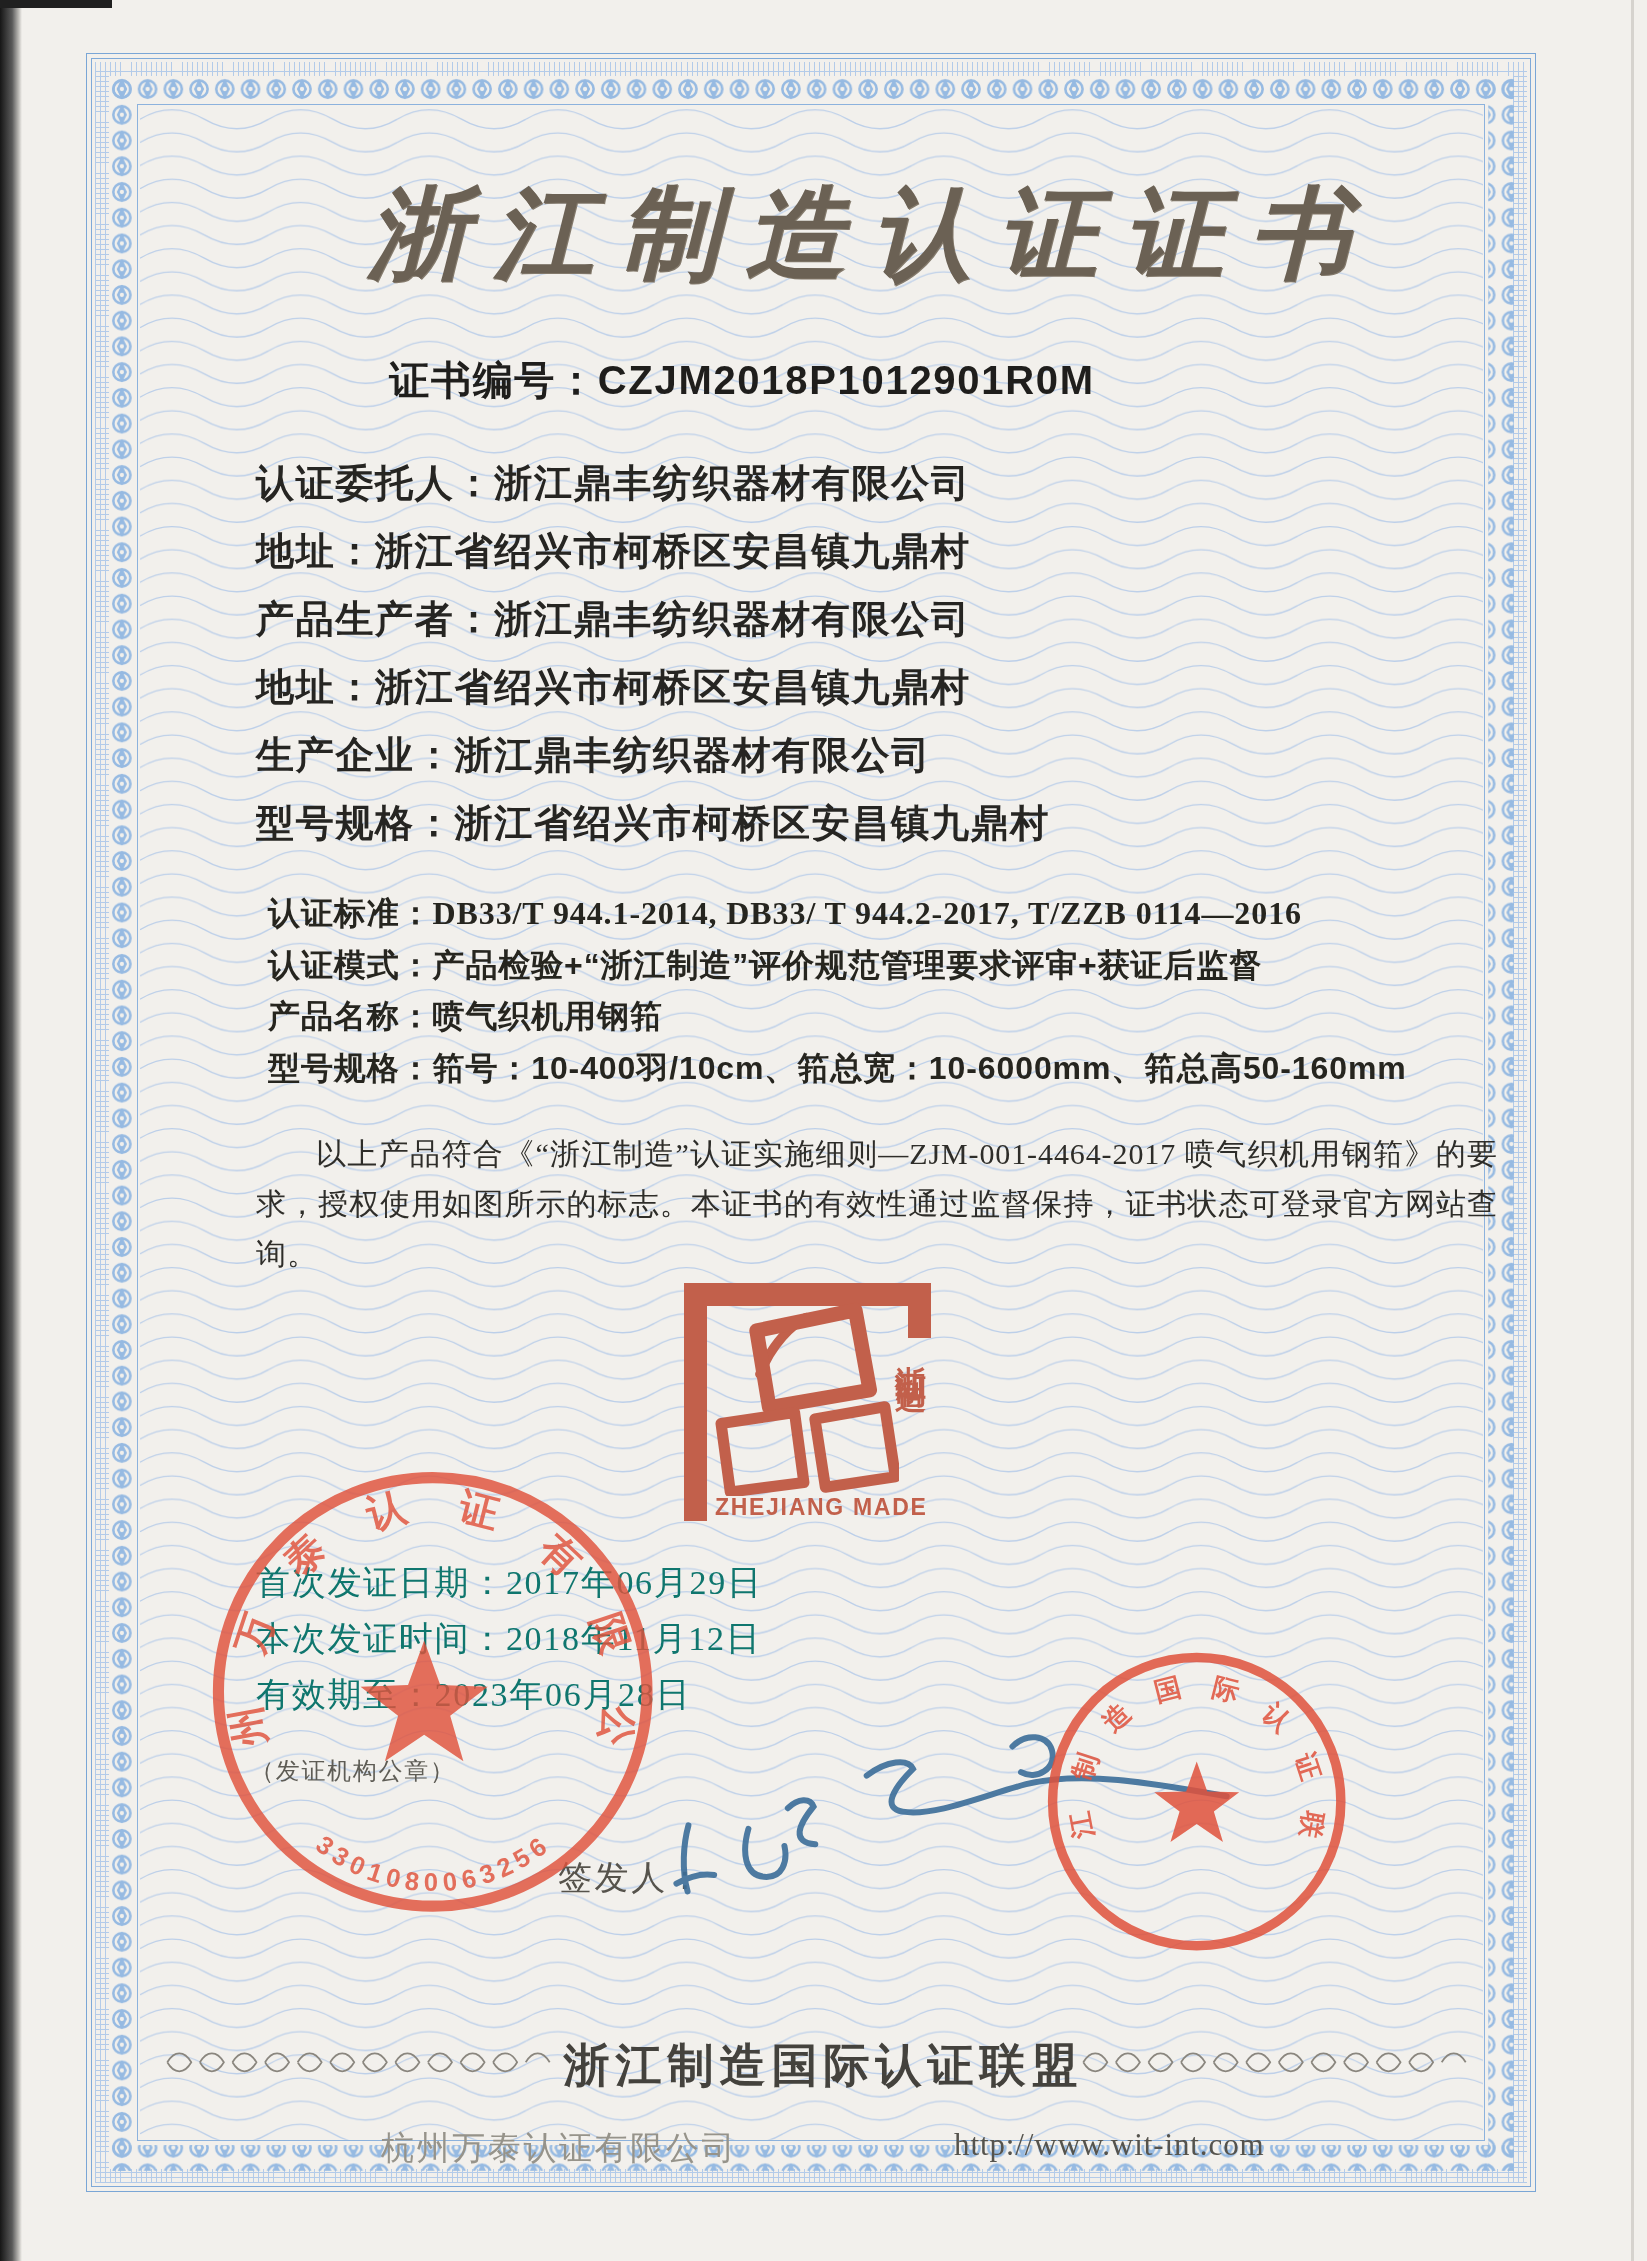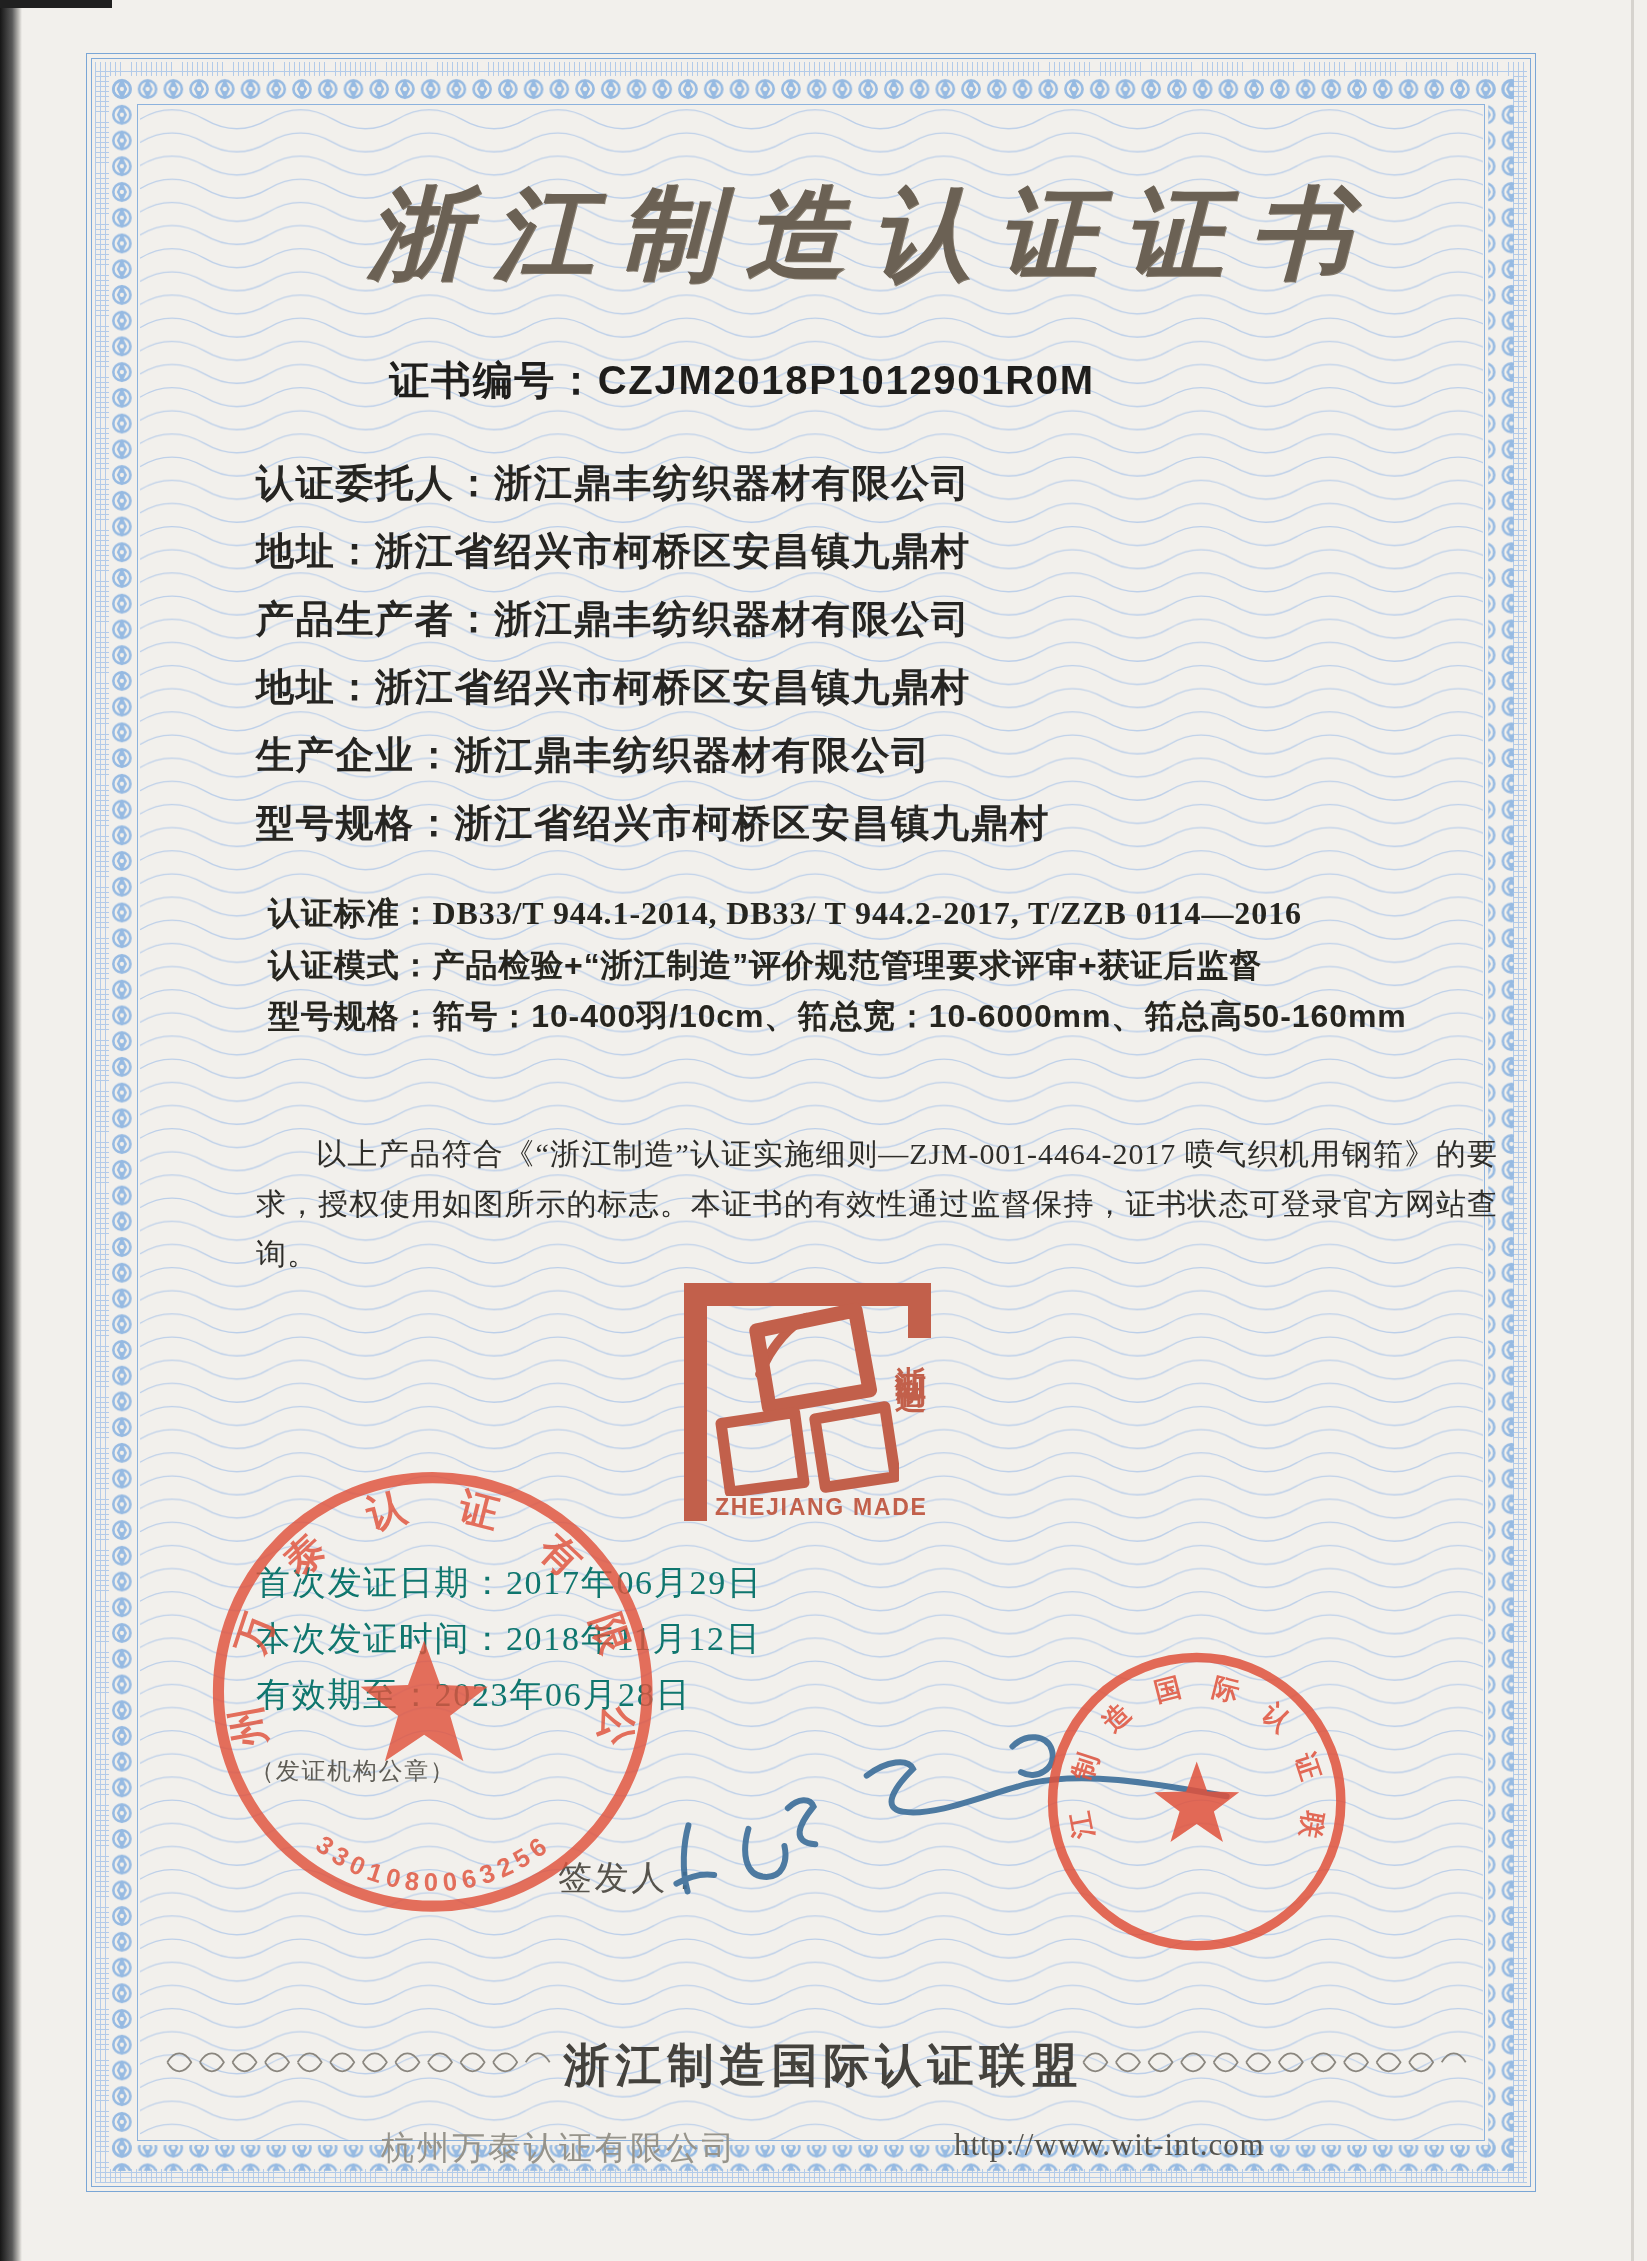--- a/index.html
+++ b/index.html
@@ -111,20 +111,21 @@
     <div class="row"><span>地址：</span><span>浙江省绍兴市柯桥区安昌镇九鼎村</span></div>
     <div class="row"><span>产品生产者：</span><span>浙江鼎丰纺织器材有限公司</span></div>
     <div class="row"><span>地址：</span><span>浙江省绍兴市柯桥区安昌镇九鼎村</span></div>
     <div class="row"><span>生产企业：</span><span>浙江鼎丰纺织器材有限公司</span></div>
     <div class="row"><span>型号规格：</span><span>浙江省绍兴市柯桥区安昌镇九鼎村</span></div>
   </div>
 
   <div class="specs">
     <div class="row"><span>认证标准：</span><span class="serifval">DB33/T 944.1-2014, DB33/ T 944.2-2017, T/ZZB 0114—2016</span></div>
     <div class="row"><span>认证模式：</span><span>产品检验+“浙江制造”评价规范管理要求评审+获证后监督</span></div>
+    <div class="row"><span>产品名称：</span><span>喷气织机用钢筘</span></div>
     <div class="row"><span>型号规格：</span><span>筘号：10-400羽/10cm、筘总宽：10-6000mm、筘总高50-160mm</span></div>
   </div>
 
   <div class="statement">以上产品符合《“浙江制造”认证实施细则—ZJM-001-4464-2017 喷气织机用钢筘》的要求，授权使用如图所示的标志。本证书的有效性通过监督保持，证书状态可登录官方网站查询。</div>
 
   <div class="logo">
     <div class="barL"></div>
     <div class="barT"></div>
     <div class="barR"></div>
     <svg class="abs" style="left:26px;top:19px" width="189" height="194" viewBox="0 0 220 226">

